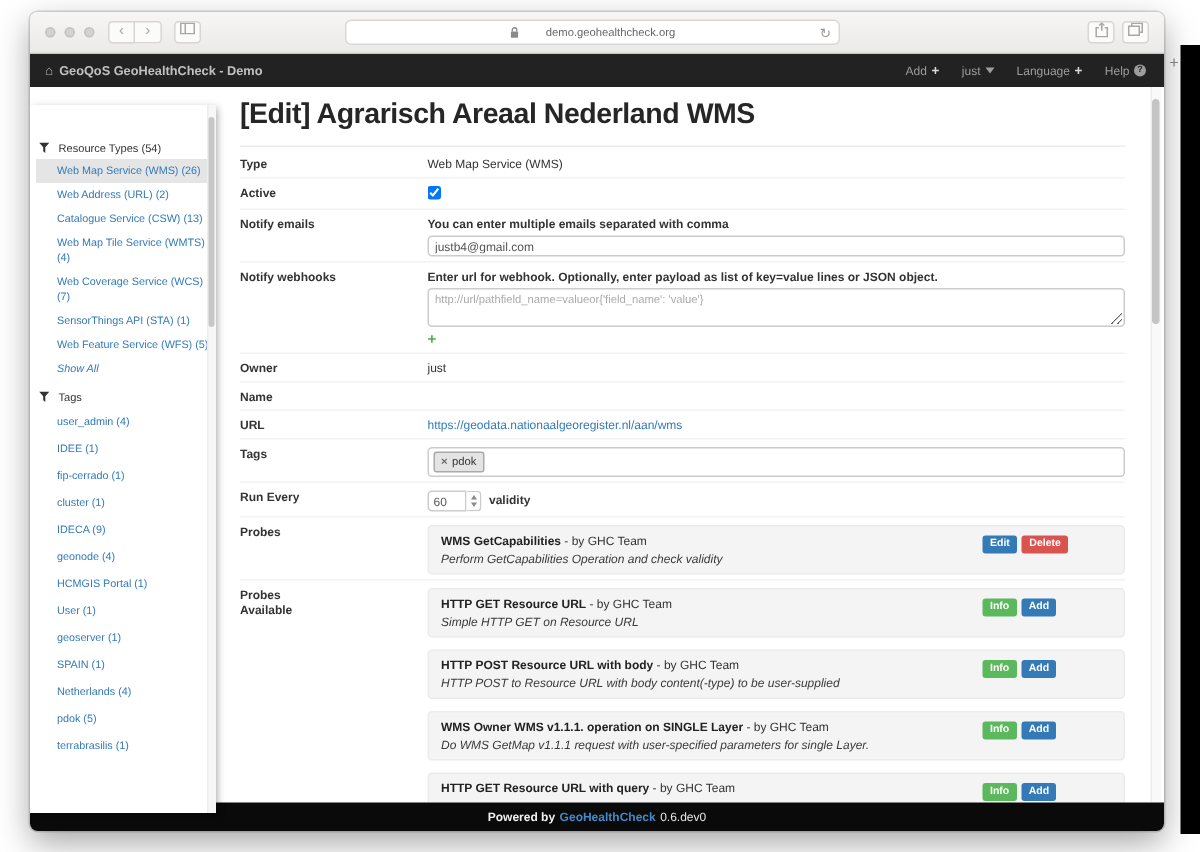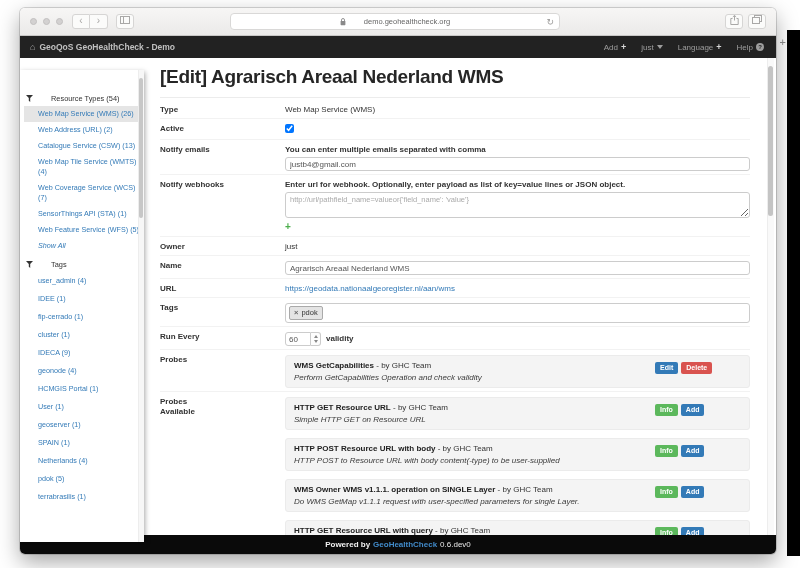--- a/index.html
+++ b/index.html
@@ -30,21 +30,21 @@
   .brand { display:flex; align-items:center; gap:4px; color:#c0c0c0; font-size:8.5px; font-weight:bold; }
   .home-glyph { color:#b9b9b9; font-size:9px; }
   .nav-right { display:flex; gap:15px; align-items:center; }
   .nav-item { display:flex; align-items:center; gap:3px; color:#9d9d9d; font-size:8px; cursor:default; }
   .nav-plus { color:#d8d8d8; font-weight:bold; font-size:9px; }
   .caret-down { width:0; height:0; border-left:3px solid transparent; border-right:3px solid transparent; border-top:4px solid #9d9d9d; display:inline-block; }
   .help-badge { width:8px; height:8px; border-radius:50%; background:#9d9d9d; color:#222; font-size:6px; font-weight:bold; display:inline-flex; align-items:center; justify-content:center; }
 
   
   .sidebar { position:absolute; left:0; top:62px; width:124px; height:472px; background:#fff; z-index:5; box-shadow:1px 2px 5px rgba(0,0,0,0.35); padding:18px 0 0 4px; overflow:hidden; }
-  .side-header { display:flex; align-items:center; gap:18px; font-size:7.4px; color:#333; margin:6px 2px 3px 2px; }
+  .side-header { display:flex; align-items:center; gap:6px; font-size:7.4px; color:#333; margin:6px 2px 3px 2px; }
   .side-item { font-size:7.2px; color:#337ab7; padding:3px 4px 3px 14px; line-height:10px; cursor:pointer; }
   .side-item.selected { background:#e5e5e5; }
   .side-item.italic { font-style:italic; }
   .side-item.tag { padding-top:4px; padding-bottom:4px; }
   .side-scroll { position:absolute; right:0; top:0; bottom:0; width:6px; background:#f7f7f7; border-left:1px solid #ededed; }
   .side-thumb { position:absolute; right:1px; top:8px; width:4px; height:140px; background:#c7c7c7; border-radius:2px; }
 
   
   .content { position:absolute; left:140px; right:26px; top:50px; bottom:19px; background:#fff; overflow:hidden; }
   h1.page-title { font-size:19px; font-weight:bold; color:#262626; margin:8px 0 9px 0; letter-spacing:-0.3px; }
@@ -241,21 +241,20 @@
       </div>
     </div>
 
     <div class="form-row">
       <div class="f-label">Owner</div>
       <div class="f-control">just</div>
     </div>
 
     <div class="form-row">
       <div class="f-label">Name</div>
-      <div class="f-control"><input class="text-input" value="Agrarisch Areaal Nederland WMS" style=""></div>
     </div>
 
     <div class="form-row">
       <div class="f-label">URL</div>
       <div class="f-control"><a href="#" class="url-link">https://geodata.nationaalgeoregister.nl/aan/wms</a></div>
     </div>
 
     <div class="form-row">
       <div class="f-label">Tags</div>
       <div class="f-control">

